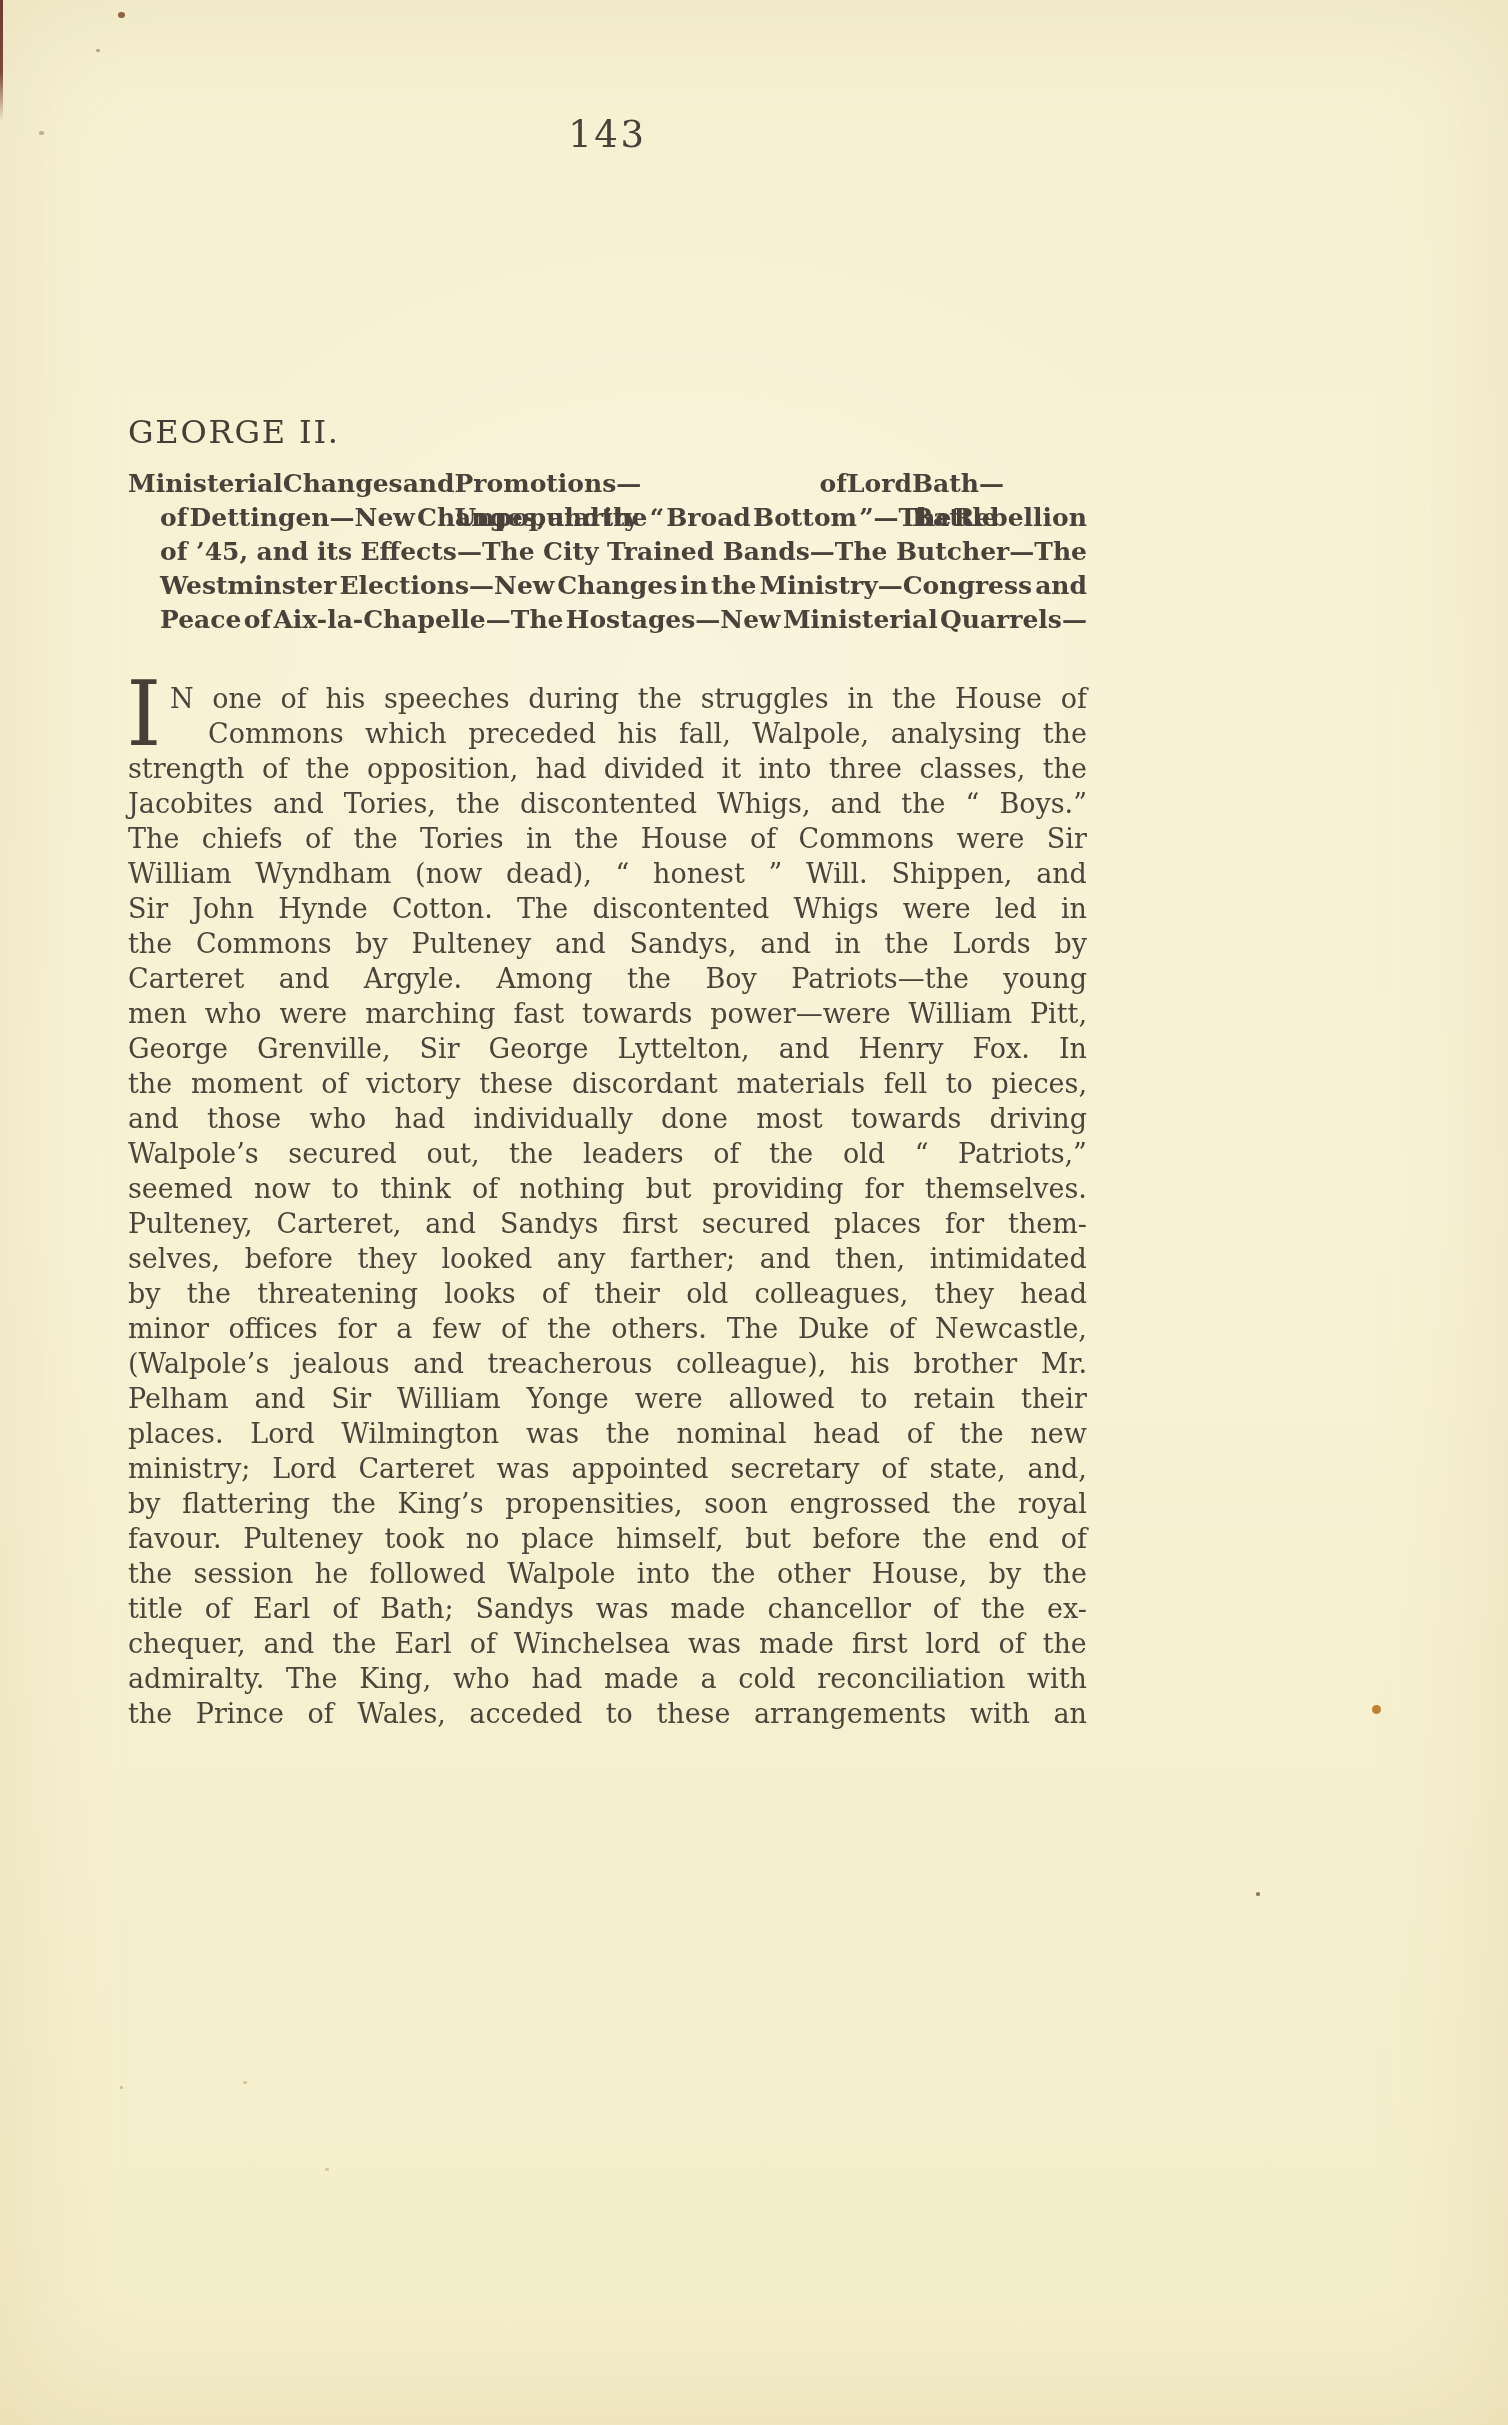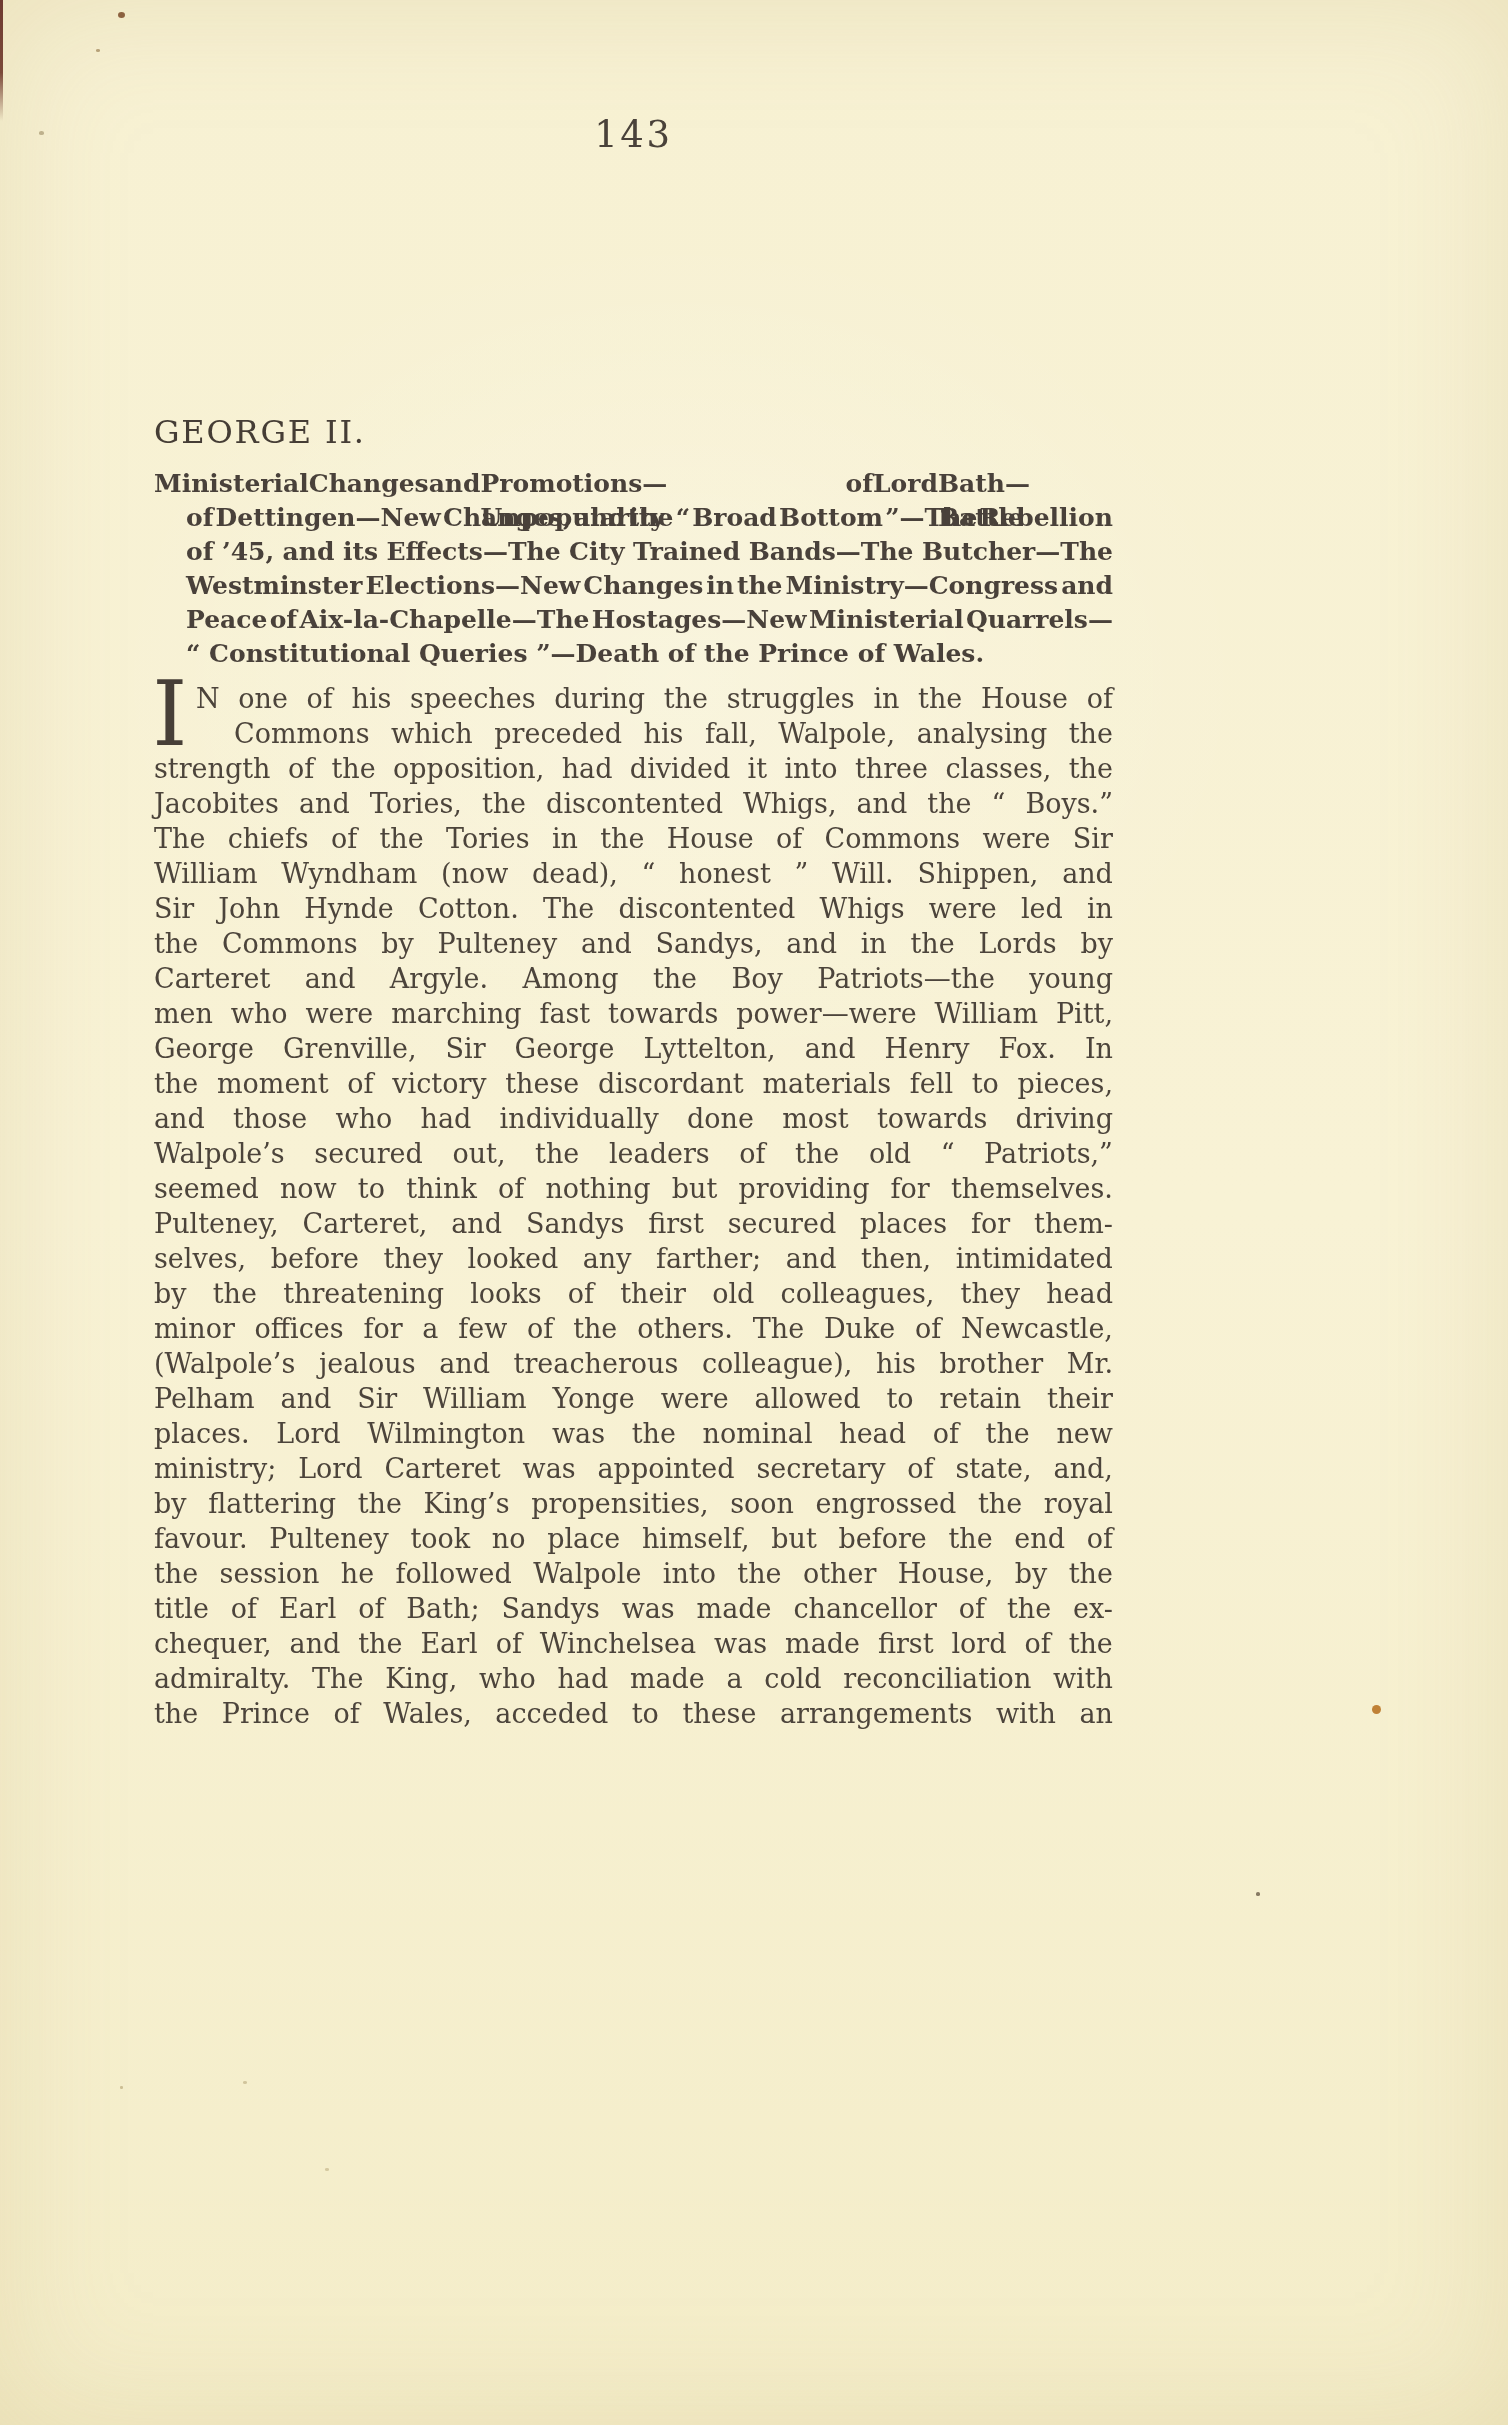--- a/index.html
+++ b/index.html
@@ -13,21 +13,21 @@
     font-family: "DejaVu Serif", serif;
     color: #4c443b;
     background:
       radial-gradient(ellipse 822px 639px at 45% 28%, rgba(255,255,255,0.22), rgba(255,255,255,0) 70%),
       linear-gradient(180deg, #f7f1d3 0%, #f8f2d5 50%, #f4edc9 100%);
     box-shadow: inset 0 0 128px rgba(189,168,105,0.22);
   }
 
   .content-col {
     position: absolute;
-    left: 154px;
+    left: 128px;
     width: 959px;
   }
 
   .page-number {
     top: 113px;
     text-align: center;
     font-size: 37px;
     letter-spacing: 2.7px;
     font-feature-settings: "onum";
     color: #4a423a;
@@ -182,21 +182,20 @@
         <span>and</span>
       </div>
       <div class="t-line">
         <span>Peace</span>
         <span>of</span>
         <span>Aix-la-Chapelle—The</span>
         <span>Hostages—New</span>
         <span>Ministerial</span>
         <span>Quarrels—</span>
       </div>
-      <div class="t-line t-line-plain">“ Constitutional Queries ”—Death of the Prince of Wales.</div>
     </div>
 
   <div class="content-col body-text">
     <span class="drop-cap">I</span>
     <div>
         <div class="t-line">
           <span>N</span>
           <span>one</span>
           <span>of</span>
           <span>his</span>

